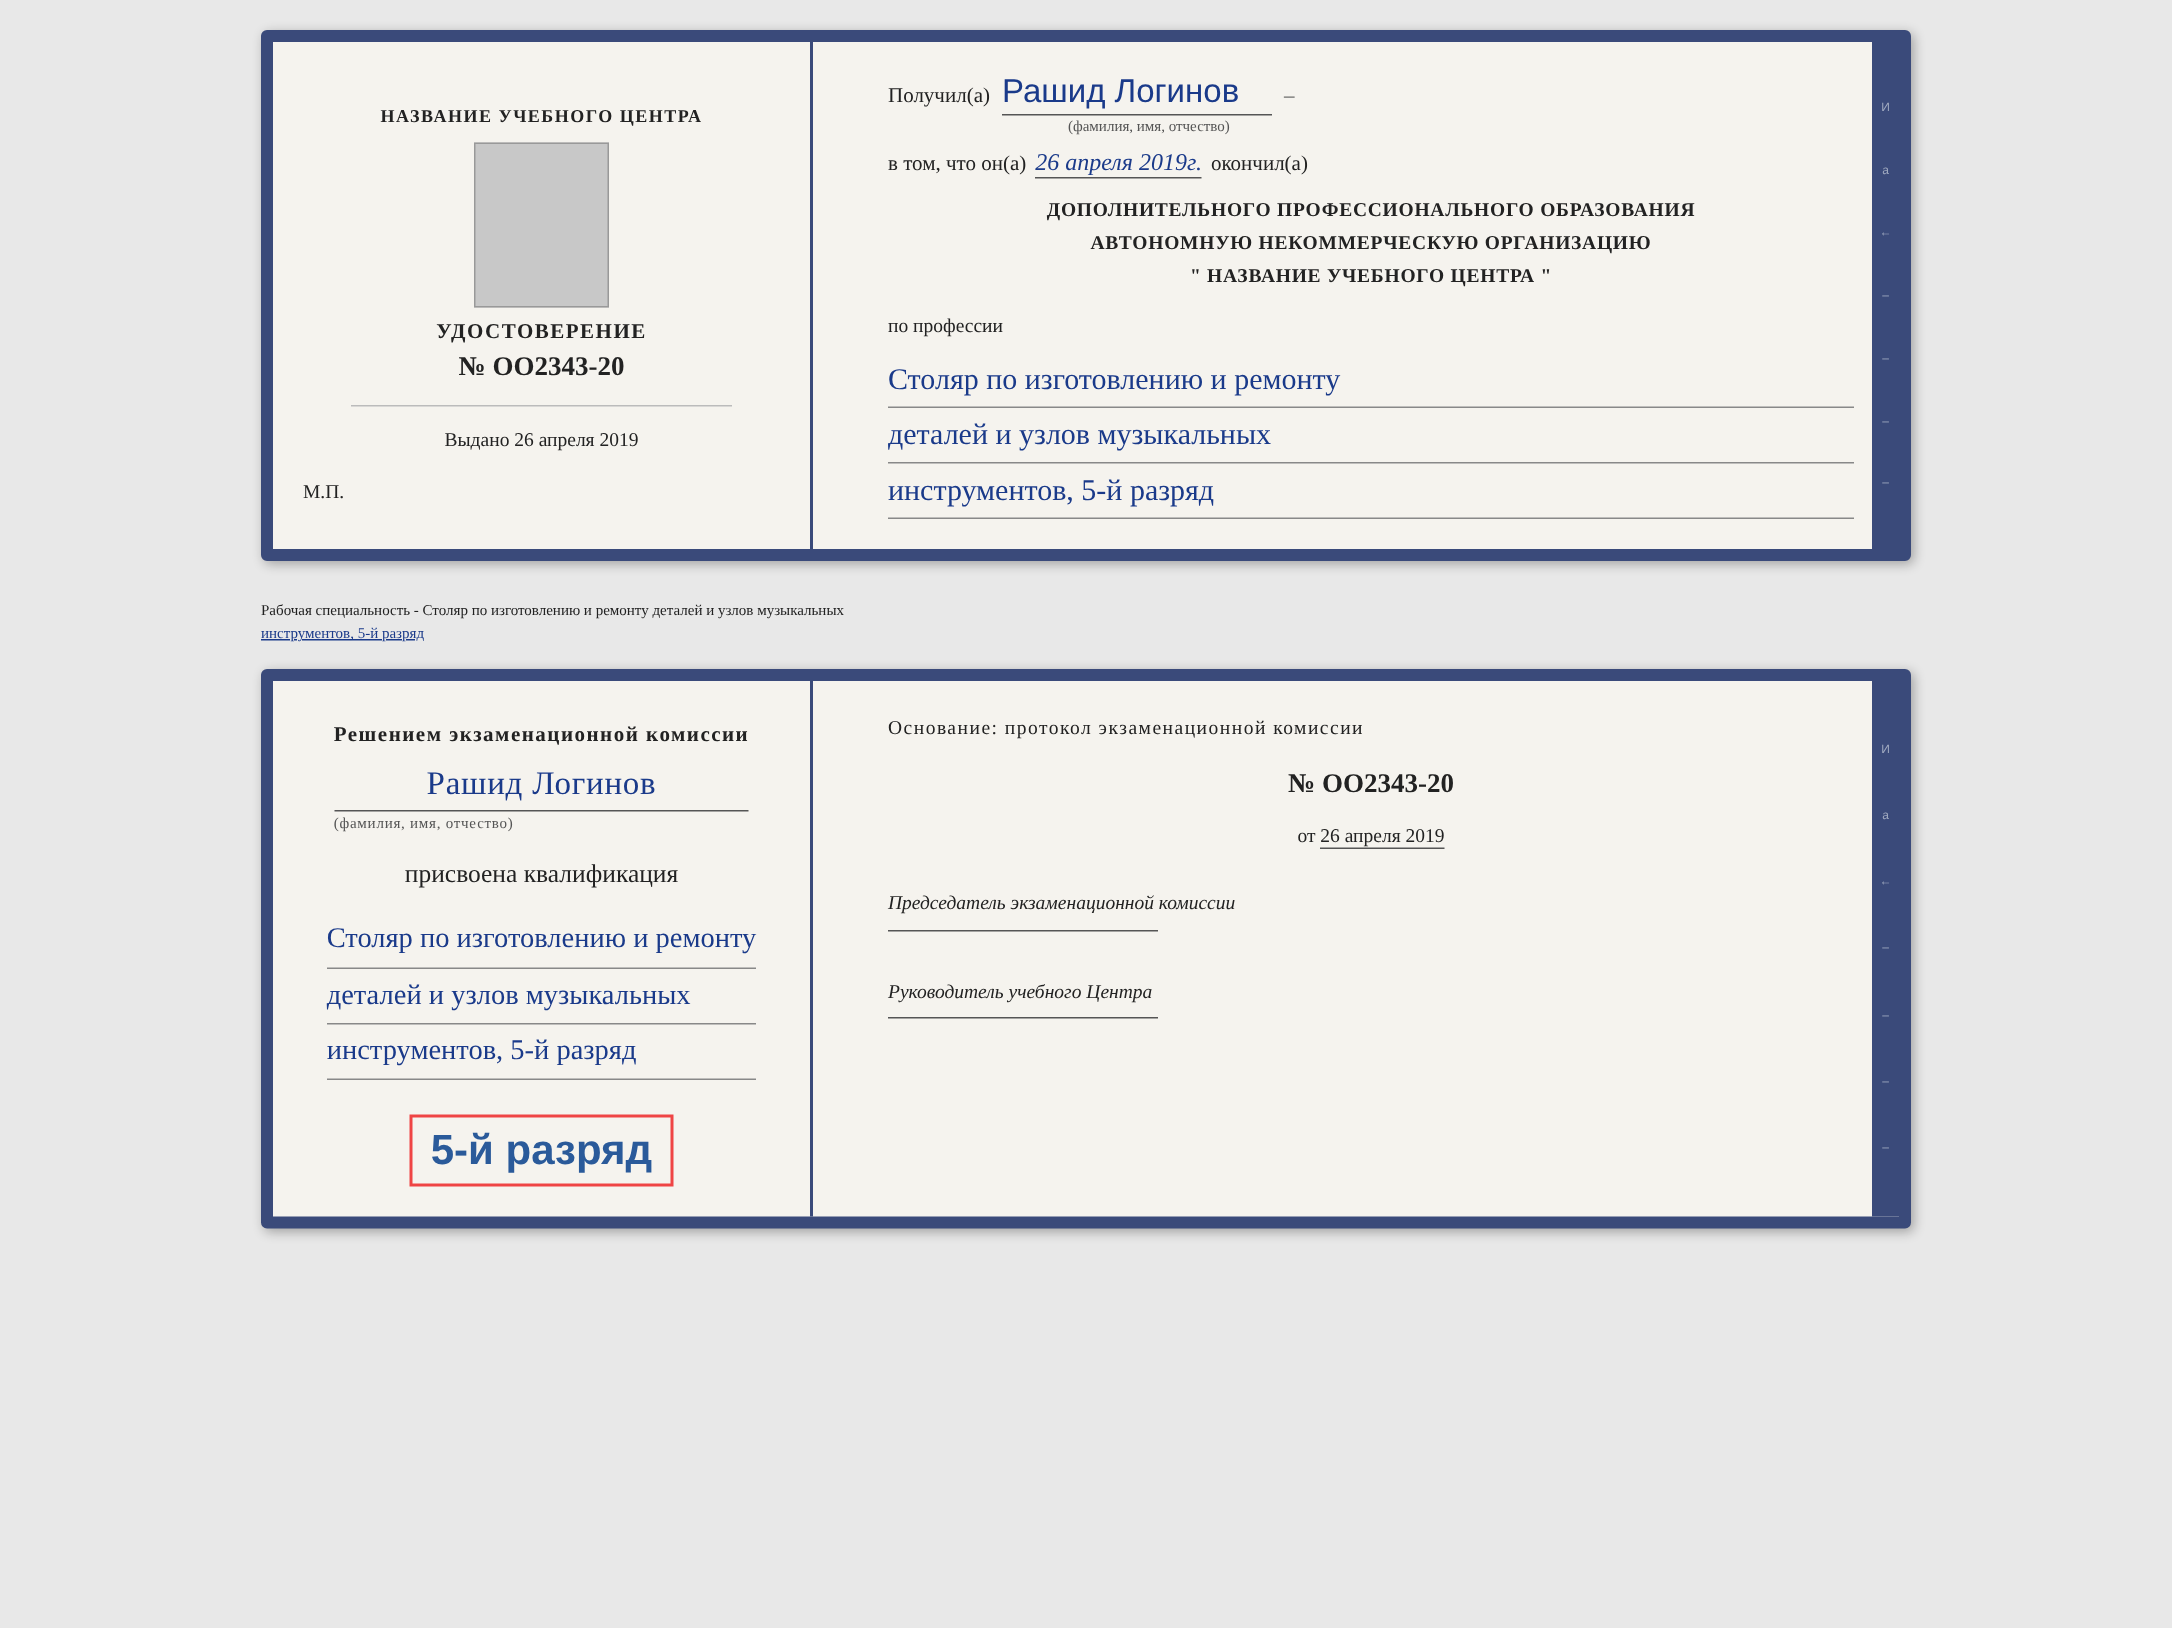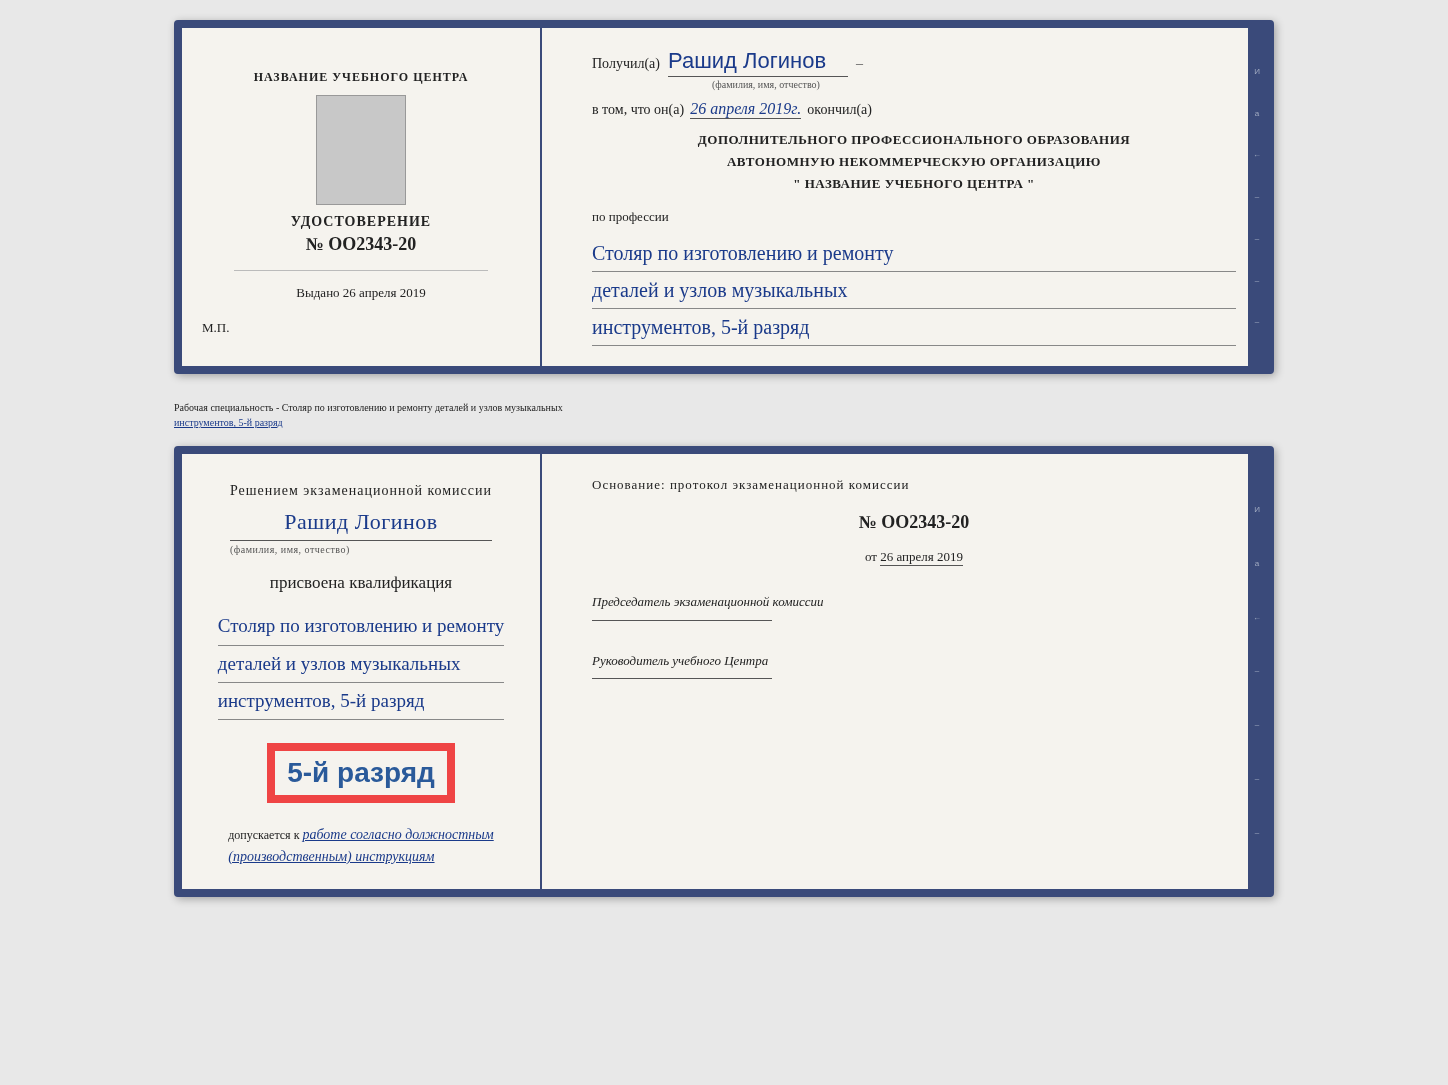--- a/index.html
+++ b/index.html
@@ -199,21 +199,21 @@
     .resheniem-block {
       font-size: 13px;
       color: #222;
       text-align: center;
       line-height: 1.7;
       letter-spacing: 0.5px;
     }
 
     .resheniem-title {
       font-size: 14px;
-      font-weight: normal;
+      font-weight: bold;
       text-align: center;
       letter-spacing: 1px;
     }
 
     .handwritten-name-bottom {
       font-family: 'Brush Script MT', cursive;
       font-size: 22px;
       color: #1a3a8a;
       border-bottom: 1px solid #555;
       display: block;
@@ -229,21 +229,21 @@
     .handwritten-profession-bottom {
       font-family: 'Brush Script MT', cursive;
       font-size: 19px;
       color: #1a3a8a;
       line-height: 1.9;
       border-bottom: 1px solid #888;
       display: block;
     }
 
     .razryad-highlight {
-      border: 8px solid #ef4444;
+      border: 2px solid #ef4444;
       padding: 6px 12px;
       display: inline-block;
       margin-top: 8px;
     }
 
     .razryad-highlight span {
       font-size: 28px;
       font-weight: bold;
       color: #2a5a9a;
       font-family: Arial, sans-serif;
@@ -434,26 +434,20 @@
     <div>
       <span class="handwritten-profession-bottom">Столяр по изготовлению и ремонту</span>
       <span class="handwritten-profession-bottom">деталей и узлов музыкальных</span>
       <span class="handwritten-profession-bottom">инструментов, 5-й разряд</span>
     </div>
 
     <div class="razryad-highlight">
       <span>5-й разряд</span>
     </div>
 
-    <div class="dopuskaetsya">
-      <span>допускается к</span>
-      <span class="handwritten-instruktsii">работе согласно должностным</span>
-      <br>
-      <span class="handwritten-instruktsii">(производственным) инструкциям</span>
-    </div>
   </div>
 
   <div class="doc-right" style="align-items: flex-start;">
     <div class="osnovanie-block" style="text-align:left; letter-spacing:1px;">
       <span>Основание: протокол экзаменационной комиссии</span>
     </div>
 
     <div class="protocol-number" style="text-align:center; width:100%;">
       <span>№</span>
       <span>OO2343-20</span>

